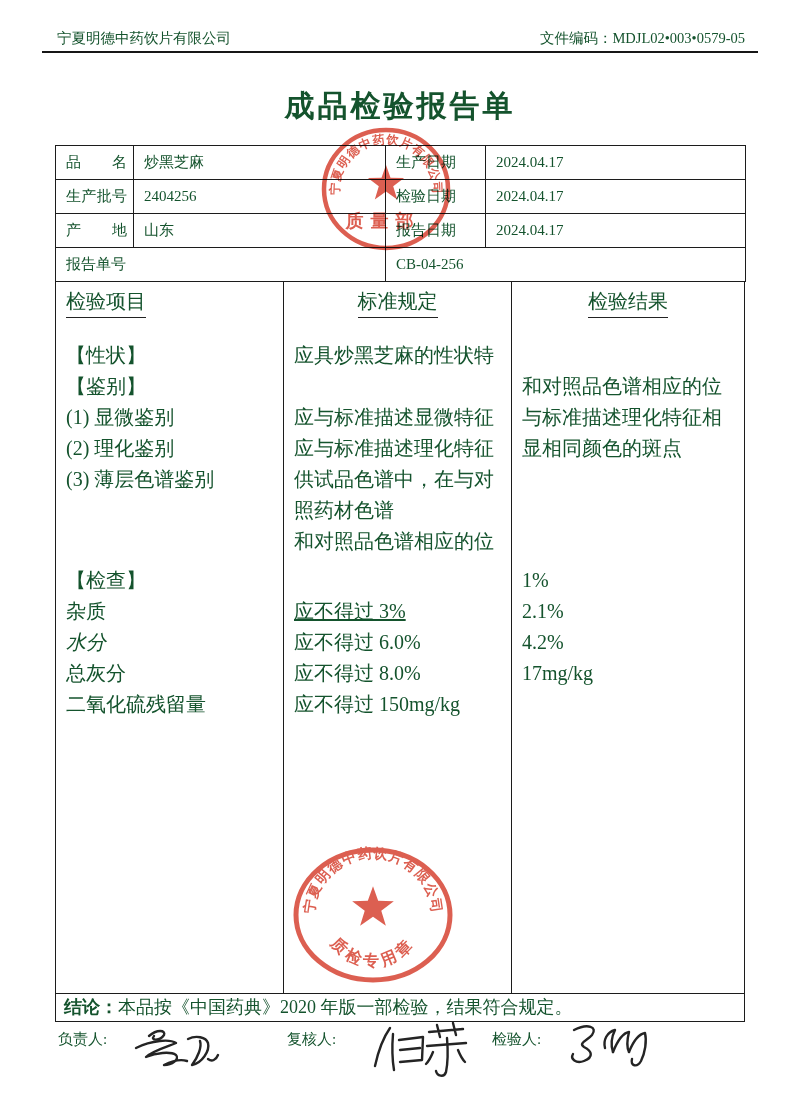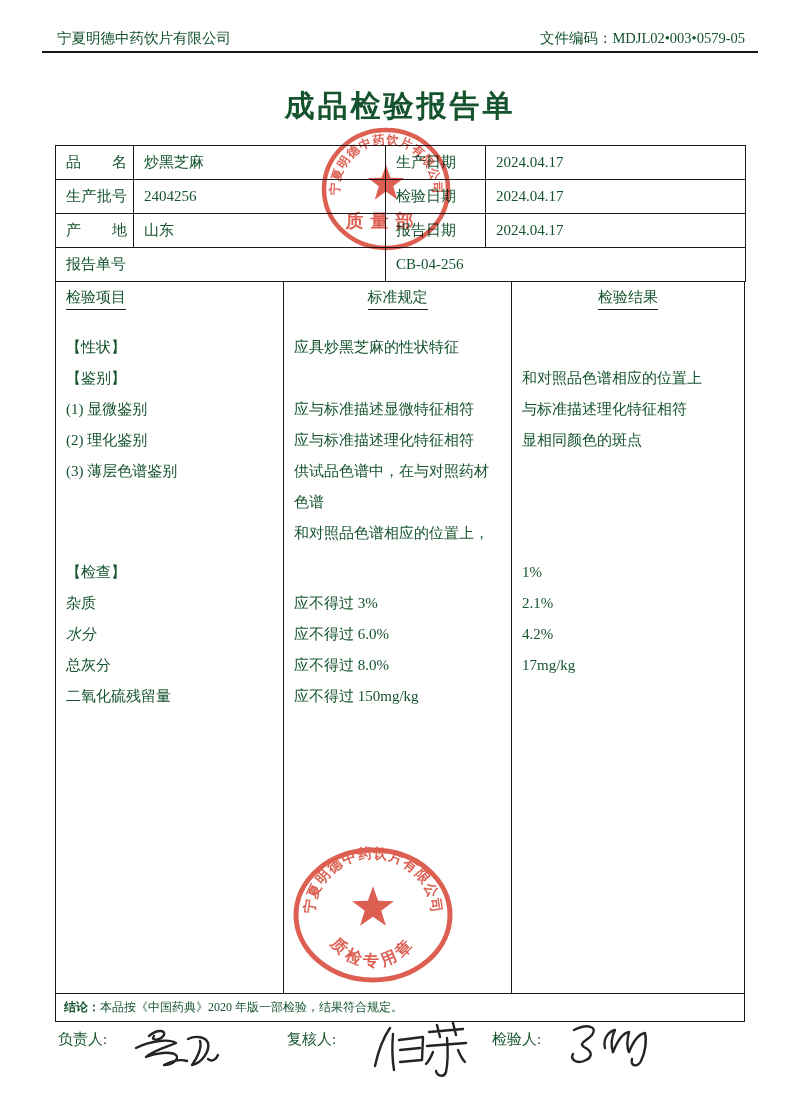--- a/index.html
+++ b/index.html
@@ -19,35 +19,35 @@
     text-align:center; font-size:30px; font-weight:bold; letter-spacing:3px; }
   
   table.info { position:absolute; top:145px; left:55px; width:690px;
     border-collapse:collapse; table-layout:fixed; font-size:15px; }
   table.info td { border:1px solid #1c1c1c; height:34px; padding:0 6px 0 10px;
     vertical-align:middle; overflow:hidden; }
   td.jlabel { text-align:justify; text-align-last:justify; padding-right:14px; }
   
   .insp { position:absolute; top:281px; left:55px; width:690px; height:712px;
     display:flex; border-left:1px solid #1c1c1c; border-right:1px solid #1c1c1c;
-    font-size:15px; }
+    font-size:20px; }
   .insp .col { height:100%; }
   .insp .col.c1 { width:228px; border-right:1px solid #1c1c1c; }
   .insp .col.c2 { width:228px; border-right:1px solid #1c1c1c; }
   .insp .col.c3 { flex:1; }
   .col-head { padding-top:7px; }
   .c1 .col-head { padding-left:10px; text-align:left; }
   .c2 .col-head, .c3 .col-head { text-align:center; }
   .col-head span { display:inline-block; border-bottom:1px solid #222; padding-bottom:2px; }
   .rows { margin-top:22px; }
   .body-row { line-height:31px; white-space:pre-line; padding:0 10px 0 10px; overflow:hidden; }
   .rows .body-row:nth-child(6) { margin-top:8px; }
   
   .conclusion { position:absolute; top:993px; left:55px; width:690px; height:29px;
-    border:1px solid #1c1c1c; line-height:27px; font-size:12px; padding-left:8px; }
+    border:1px solid #1c1c1c; line-height:27px; font-size:18px; padding-left:8px; }
   .conclusion .clabel { font-weight:bold; }
   
   .signoff { position:absolute; top:1030px; left:0; width:100%; font-size:15px; }
   .signoff .slabel { position:absolute; white-space:nowrap; }
   .slabel.resp { left:58px; } .slabel.review { left:287px; } .slabel.inspect { left:492px; }
   .sig { position:absolute; }
   .sig path { fill:none; stroke:#242424; stroke-width:2.4; stroke-linecap:round; stroke-linejoin:round; }
   .sig1 { left:125px; top:-6px; }
   .sig2 { left:362px; top:-12px; }
   .sig3 { left:560px; top:-10px; }
@@ -122,21 +122,21 @@
       <div class="col-head"><span>标准规定</span></div>
       <div class="rows">
           <div class="body-row" style="height: 31px;">应具炒黑芝麻的性状特征</div>
           <div class="body-row" style="height: 31px;"></div>
           <div class="body-row" style="height: 31px;">应与标准描述显微特征相符</div>
           <div class="body-row" style="height: 31px;">应与标准描述理化特征相符</div>
           <div class="body-row" style="height: 93px;">供试品色谱中，在与对照药材色谱
 和对照品色谱相应的位置上，应显
 相同颜色的斑点</div>
           <div class="body-row" style="height: 31px;"></div>
-          <div class="body-row" style="height: 31px;">应不得过 3%</div>
+          <div class="body-row" style="height: 31px; text-decoration: underline;">应不得过 3%</div>
           <div class="body-row" style="height: 31px;">应不得过 6.0%</div>
           <div class="body-row" style="height: 31px;">应不得过 8.0%</div>
           <div class="body-row" style="height: 31px;">应不得过 150mg/kg</div>
         </div>
     </div>
     <div class="col c3">
       <div class="col-head"><span>检验结果</span></div>
       <div class="rows">
           <div class="body-row" style="height: 31px;"></div>
           <div class="body-row" style="height: 31px;">和对照品色谱相应的位置上</div>

